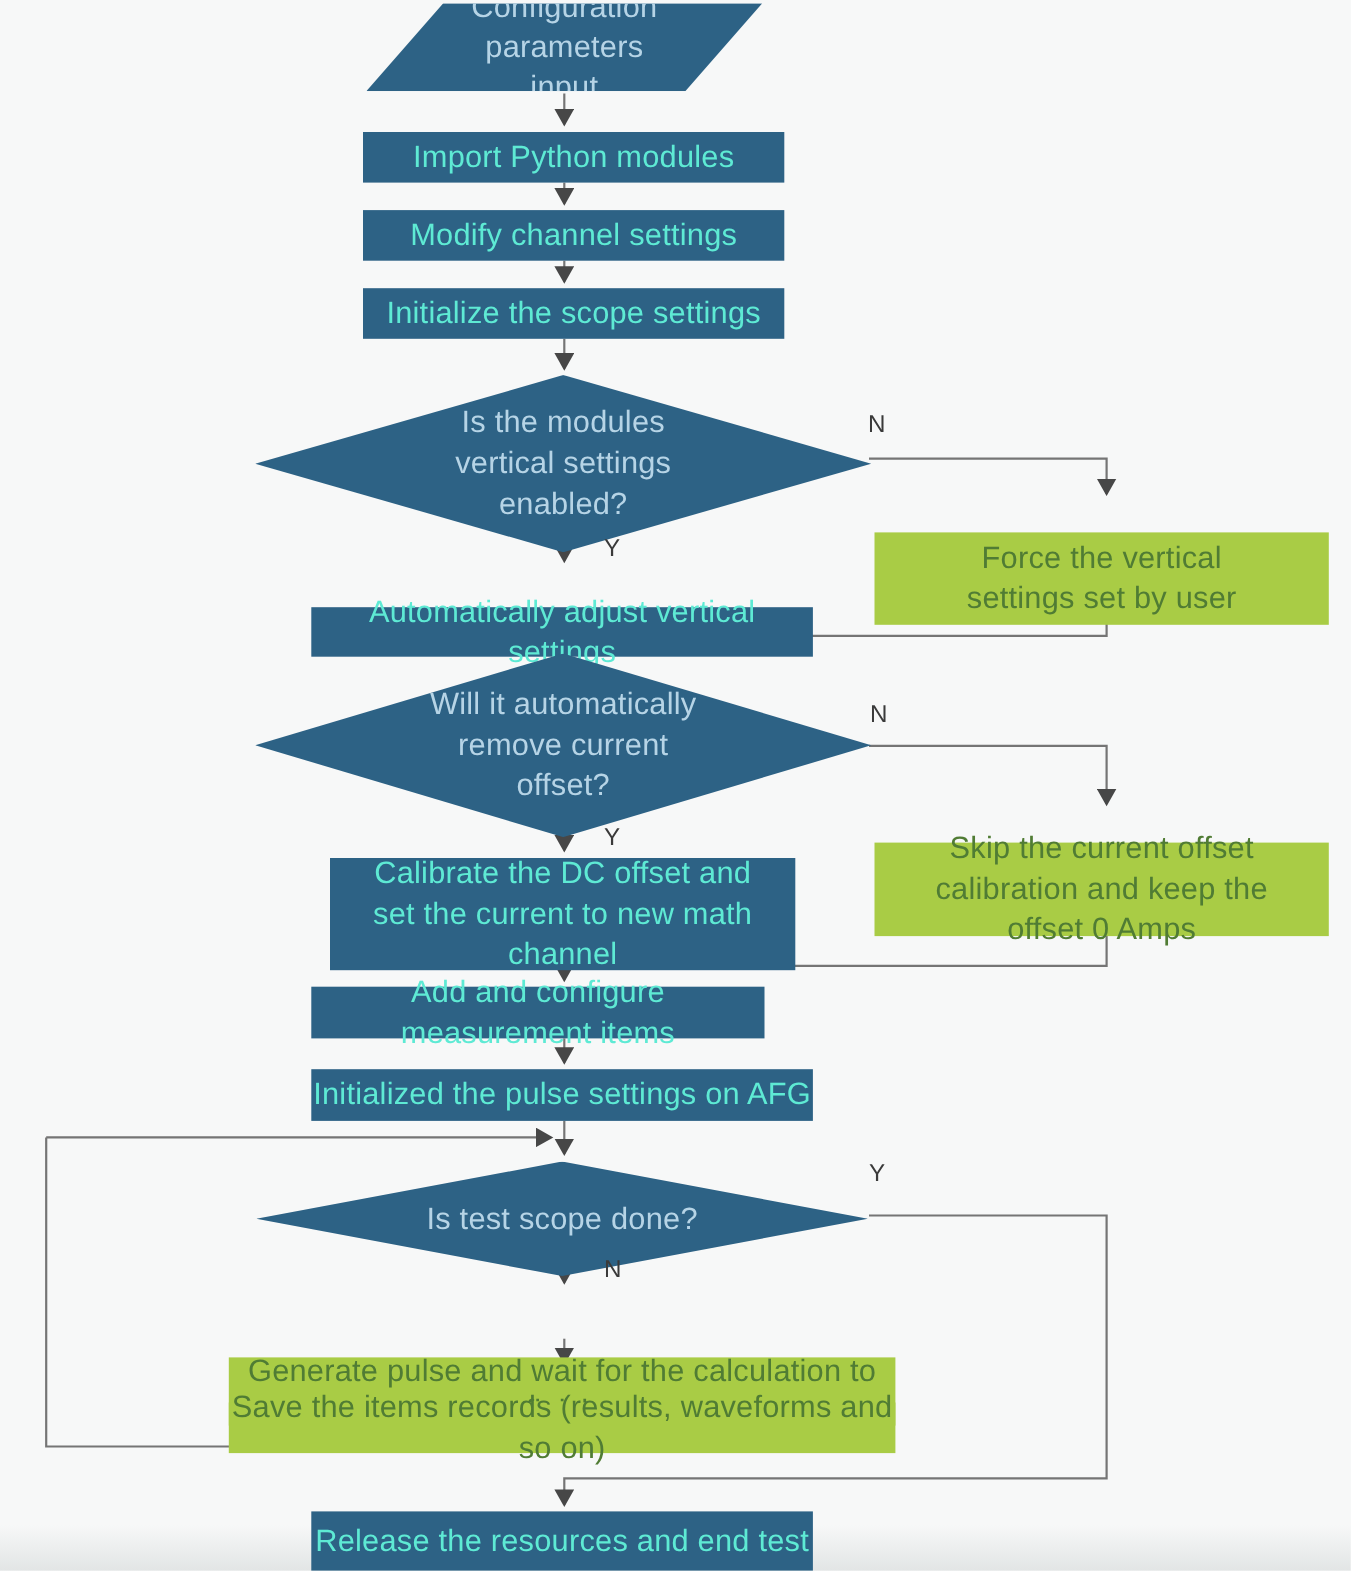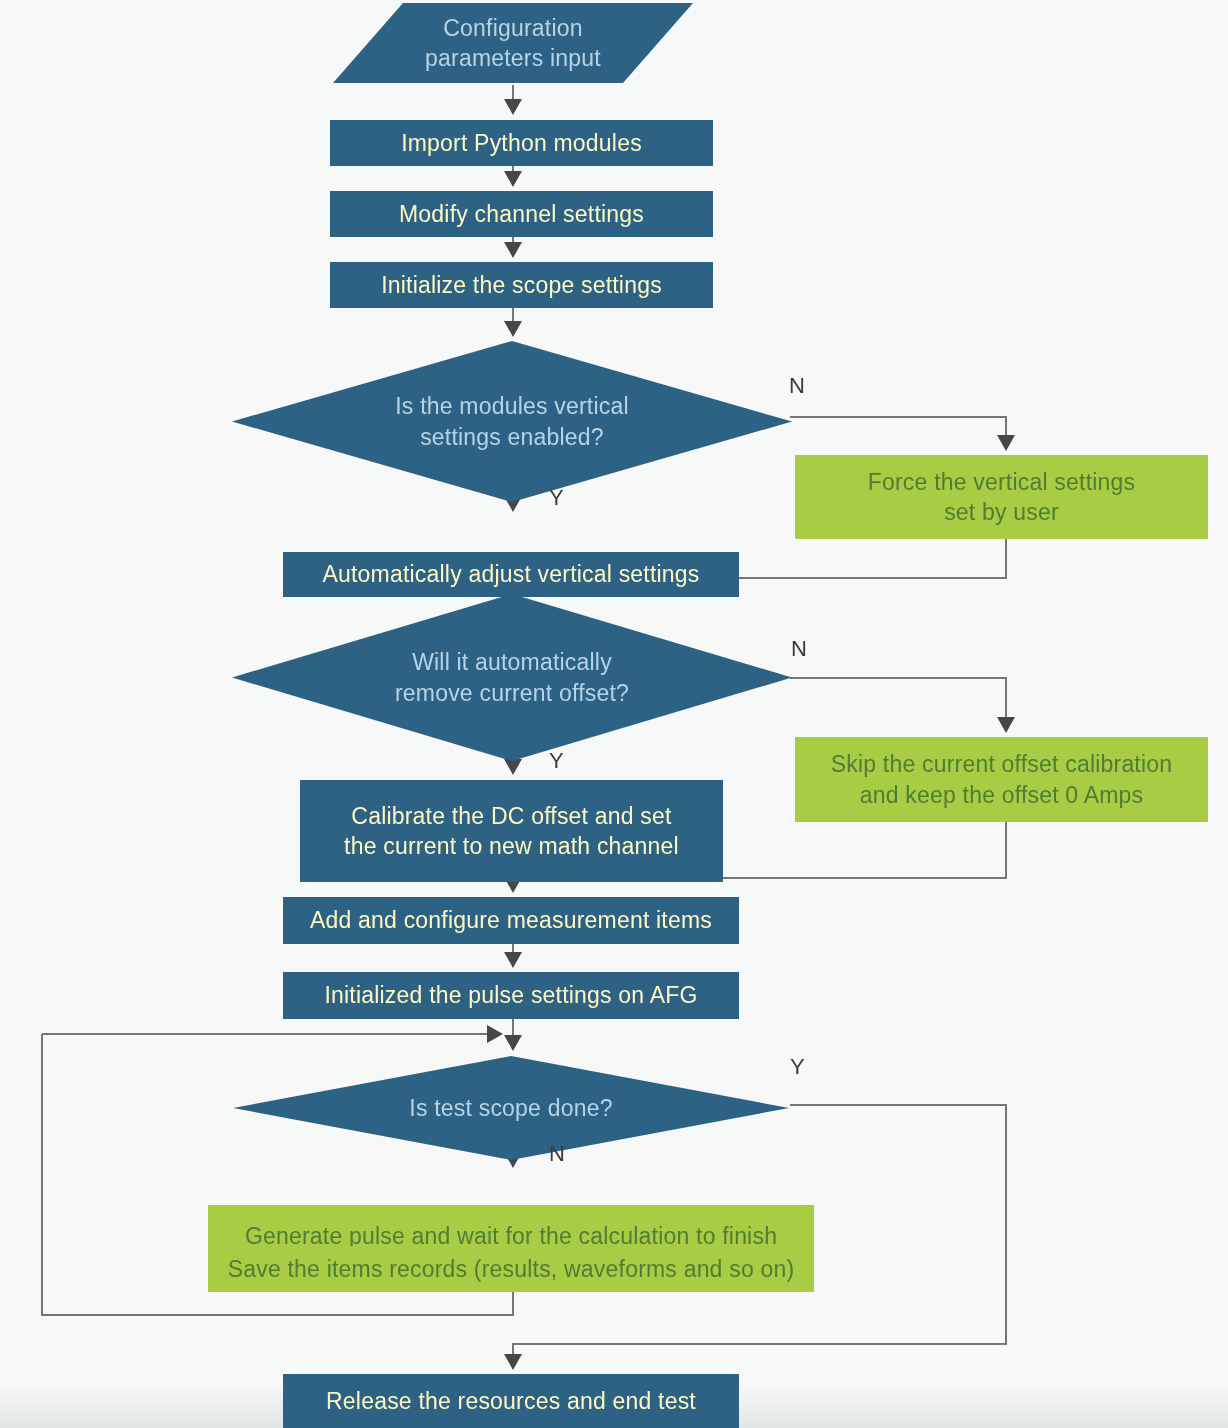--- a/index.html
+++ b/index.html
@@ -8,24 +8,24 @@
     background:#f7f8f8;
     font-family:"Liberation Sans", sans-serif;
     overflow:hidden;
   }
   #canvas { position:relative; width:1228px; height:1428px; }
 
   .node {
     position:absolute;
     display:flex; align-items:center; justify-content:center;
     text-align:center;
-    font-size:23px; line-height:1.32; letter-spacing:.2px;
+    font-size:28px; line-height:1.32; letter-spacing:.2px;
   }
-  .blue   { background:#2d6285; color:#fef9c3; }
-  .green  { background:#a9cc45; color:#507c34; }
+  .blue   { background:#2d6285; color:#5eead4; }
+  .green  { background:#a9cc45; color:#507c34;margin-top:29px; }
   .diamond{
     background:#2d6285; color:#b6d4e6;
     clip-path:polygon(50% 0, 100% 50%, 50% 100%, 0 50%);
   }
   .para{
     background:#2d6285; color:#b6d4e6;
     clip-path:polygon(70px 0, 100% 0, calc(100% - 70px) 100%, 0 100%);
   }
   .branch-label{
     position:absolute;
@@ -110,21 +110,21 @@
   </div>
 
   <div class="node green" style="left:795px; top:737px; width:413px; height:85px;">
     <span style="width:378px;">Skip the current offset calibration and keep the offset 0 Amps</span>
   </div>
 
   <div class="node blue" style="left:300px; top:780px; width:423px; height:102px;">
     <span style="width:345px;">Calibrate the DC offset and set the current to new math channel</span>
   </div>
 
-  <div class="node blue" style="left:283px; top:897px; width:456px; height:47px;">
+  <div class="node blue" style="left:283px; top:897px; width:412px; height:47px;">
     <span>Add and configure measurement items</span>
   </div>
 
   <div class="node blue" style="left:283px; top:972px; width:456px; height:47px;justify-content:center;">
     <span>Initialized the pulse settings on AFG</span>
   </div>
 
   <div class="node diamond" style="left:233px; top:1056px; width:556px; height:104px;">
     <span>Is test scope done?</span>
   </div>

